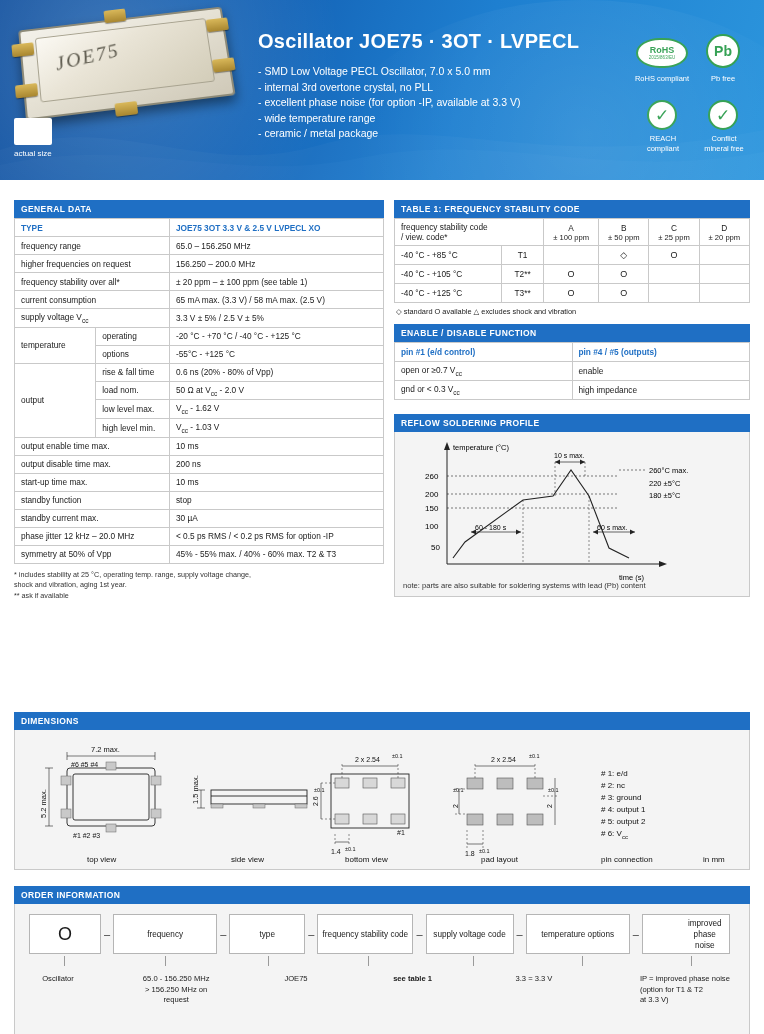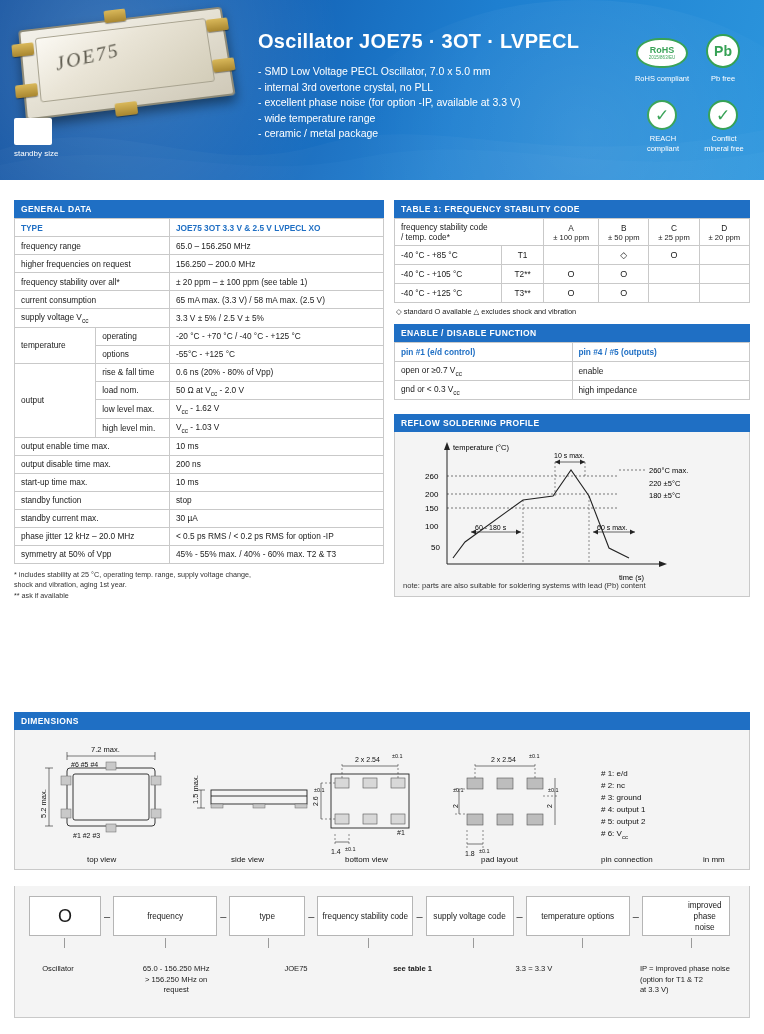--- a/index.html
+++ b/index.html
@@ -181,21 +181,21 @@
       <div class="pad" style="left:0px; top:66px;"></div>
       <div class="pad" style="left:96px; top:0px;"></div>
       <div class="pad" style="left:198px; top:22px;"></div>
       <div class="pad" style="left:198px; top:64px;"></div>
       <div class="pad" style="left:96px; top:96px;"></div>
       <div class="pkg-lid"></div>
       <div class="pkg-label">JOE75</div>
     </div>
 
     <div class="actual-size-box"></div>
-    <div class="actual-size-txt">standby size</div>
+    <div class="actual-size-txt">actual size</div>
 
     <div class="hdr-title">Oscillator JOE75 · 3OT · LVPECL</div>
 
     <div class="hdr-bullets">
       <div>- SMD Low Voltage PECL Oscillator, 7.0 x 5.0 mm</div>
       <div>- internal 3rd overtone crystal, no PLL</div>
       <div>- excellent phase noise (for option -IP, available at 3.3 V)</div>
       <div>- wide temperature range</div>
       <div>- ceramic / metal package</div>
     </div>
@@ -311,21 +311,21 @@
 
   <div class="right-col">
 
     <div>
       <div class="sec-title">TABLE 1: FREQUENCY STABILITY CODE</div>
       <table class="tbl" id="t1">
         <tbody>
             <tr>
           <td class="first" colspan="2" style="width:42%;">
             <div>frequency stability code</div>
-            <div>/ temp. code*</div>
+            <div>/ view. code*</div>
           </td>
           <td>
             <div>A</div>
             <div style="font-size:7.6px">± 100 ppm</div>
           </td>
           <td>
             <div>B</div>
             <div style="font-size:7.6px">± 50 ppm</div>
           </td>
           <td>
@@ -565,20 +565,21 @@
         <text x="586" y="94" font-size="8" fill="#111"># 5: output 2</text>
         <text x="586" y="106" font-size="8" fill="#111"># 6: V</text>
         <text x="607" y="109" font-size="6" fill="#111">cc</text>
         <text x="586" y="132" font-size="8" fill="#111">pin connection</text>
         <text x="688" y="132" font-size="8" fill="#111">in mm</text>
       </svg>
     </div>
   </div>
 
   <div class="ord-sec">
+    <div class="sec-title">ORDER INFORMATION</div>
     <div class="ord-box">
 
       <div style="display:flex; align-items:center; padding:0 14px; gap:3px;">
         <div class="ord-field" style="width:72px; font-size:18px;">O</div>
         <div class="ord-dash">–</div>
         <div class="ord-field" style="width:104px;">frequency</div>
         <div class="ord-dash">–</div>
         <div class="ord-field" style="width:76px;">type</div>
         <div class="ord-dash">–</div>
         <div class="ord-field" style="width:96px;">frequency stability code</div>
@@ -613,21 +614,21 @@
         <div style="width:9px"></div>
         <div style="width:104px;" class="center">
             <div class="tickline" style="margin:0 auto; width:0;"></div>
           </div>
         <div style="width:9px"></div>
         <div style="width:88px;" class="center">
             <div class="tickline" style="margin:0 auto; width:0;"></div>
           </div>
       </div>
 
-      <div style="display:flex; padding:0 14px; gap:20px; margin-top:16px; align-items:flex-start;">
+      <div style="display:flex; padding:0 14px; gap:20px; margin-top:8px; align-items:flex-start;">
         <div class="ord-note" style="width:72px;">Oscillator</div>
         <div style="width:9px"></div>
         <div class="ord-note" style="width:104px;">
           <div>65.0 - 156.250 MHz</div>
           <div>&gt; 156.250 MHz on request</div>
         </div>
         <div style="width:9px"></div>
         <div class="ord-note" style="width:76px;">JOE75</div>
         <div style="width:9px"></div>
         <div class="ord-note" style="width:96px;font-weight:bold;">see table 1</div>

